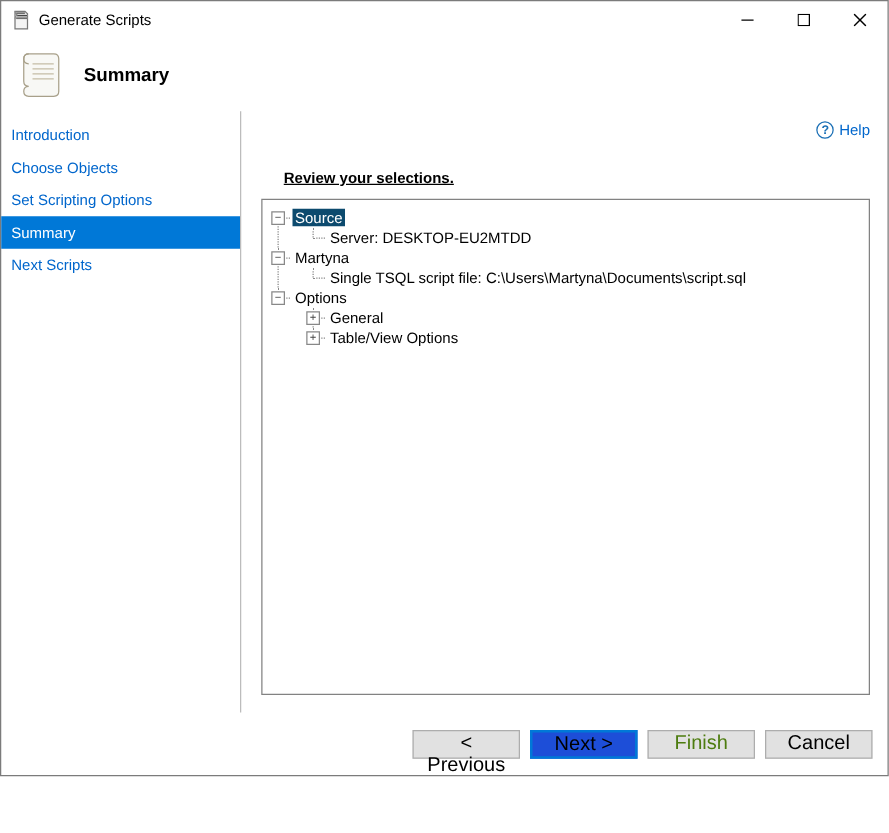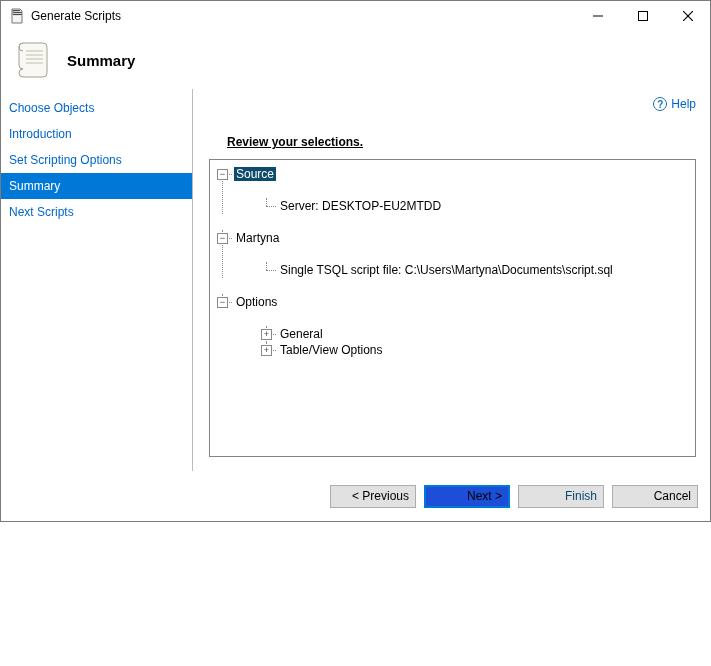--- a/index.html
+++ b/index.html
@@ -1,17 +1,17 @@
 <!DOCTYPE html>
 <html><head>
 <meta charset="utf-8">
 <style>
   * { box-sizing: border-box; font-family: "Segoe UI", Tahoma, sans-serif; }
   body { margin: 0; background: #fff; font-size: 12px; color: #000; }
-  .window { width: 711px; height: 522px; border: 1px solid #7b7b7b; display: flex; flex-direction: column; position: relative; }
+  .window { width: 711px; height: 621px; border: 1px solid #7b7b7b; display: flex; flex-direction: column; position: relative; }
   .titlebar { height: 30px; display: flex; align-items: center; padding-left: 8px; }
   .titlebar .title-icon { width: 16px; height: 16px; margin-right: 6px; display:flex; align-items:center; justify-content:center; }
   .titlebar .title { font-size: 12px; }
   .window-controls { position: absolute; top: 0; right: 0; display: flex; }
   .window-controls .ctrl { width: 45px; height: 30px; display: flex; align-items: center; justify-content: center; font-size: 14px; }
 
   .header { height: 58px; border-bottom: 0; display: flex; align-items: center; padding: 0 12px; gap: 12px; }
   .header .big-icon { width: 42px; height: 42px; display:flex; align-items:center; justify-content:center; }
   .header h1 { font-size: 15px; font-weight: bold; margin: 0; }
 
@@ -31,25 +31,25 @@
   .tree ul { list-style: none; margin: 0; padding-left: 0; }
   .tree > ul { padding-left: 2px; }
   .tree li { position: relative; padding-left: 18px; line-height: 16px; }
   .tree li::before { content: ""; position: absolute; left: 6px; top: 0; bottom: 0; border-left: 1px dotted #888; }
   .tree li::after { content: ""; position: absolute; left: 6px; top: 8px; width: 10px; border-top: 1px dotted #888; }
   .tree > ul > li:first-child::before { top: 8px; }
   .tree li:last-child::before { height: 8px; }
   .tree .expander { position: absolute; left: 1px; top: 3px; width: 11px; height: 11px; border: 1px solid #888; background:#fff; font-size:9px; line-height:9px; text-align:center; color:#444; cursor:pointer; z-index:1; }
   .tree .node-label { padding: 0 2px; }
   .tree .node-label.selected { background: #0c4a6e; color:#fff; }
-  .tree .children { margin: 16px; padding-left: 10px; }
+  .tree .children { margin: 0; padding-left: 10px; }
 
   .footer { height: 50px; border-top: 0; display:flex; align-items:center; justify-content:flex-end; padding: 0 12px; gap: 8px; }
-  .btn { width: 86px; height: 23px; font-size: 12px; border: 1px solid #adadad; background:#e1e1e1; cursor:pointer;text-align:right; }
-  .btn:disabled { color:#0c4a6e; cursor:default; }
+  .btn { width: 86px; height: 23px; font-size: 16px; border: 1px solid #adadad; background:#e1e1e1; cursor:pointer; }
+  .btn:disabled { color:#4d7c0f; cursor:default; }
   .btn.primary { border: 2px solid #0078d7; background:#1d4ed8; }
 </style>
 </head>
 <body>
 
 <div class="window">
 
   <div class="titlebar">
     <span class="title-icon">
       <svg width="16" height="16" viewBox="0 0 16 16">
@@ -88,22 +88,22 @@
         <line x1="13" y1="16" x2="30" y2="16" stroke="#c5bda6" stroke-width="1"></line>
         <line x1="13" y1="20" x2="30" y2="20" stroke="#c5bda6" stroke-width="1"></line>
         <line x1="13" y1="24" x2="30" y2="24" stroke="#c5bda6" stroke-width="1"></line>
       </svg>
     </span>
     <h1>Summary</h1>
   </div>
 
   <div class="body">
     <div class="sidebar">
+      <div class="nav-item">Introduction</div>
       <div class="nav-item">Choose Objects</div>
-      <div class="nav-item">Introduction</div>
       <div class="nav-item">Set Scripting Options</div>
       <div class="nav-item active">Summary</div>
       <div class="nav-item">Next Scripts</div>
     </div>
 
     <div class="main">
       <div class="help-link">
         <span class="help-icon">?</span>
         <span>Help</span>
       </div>

